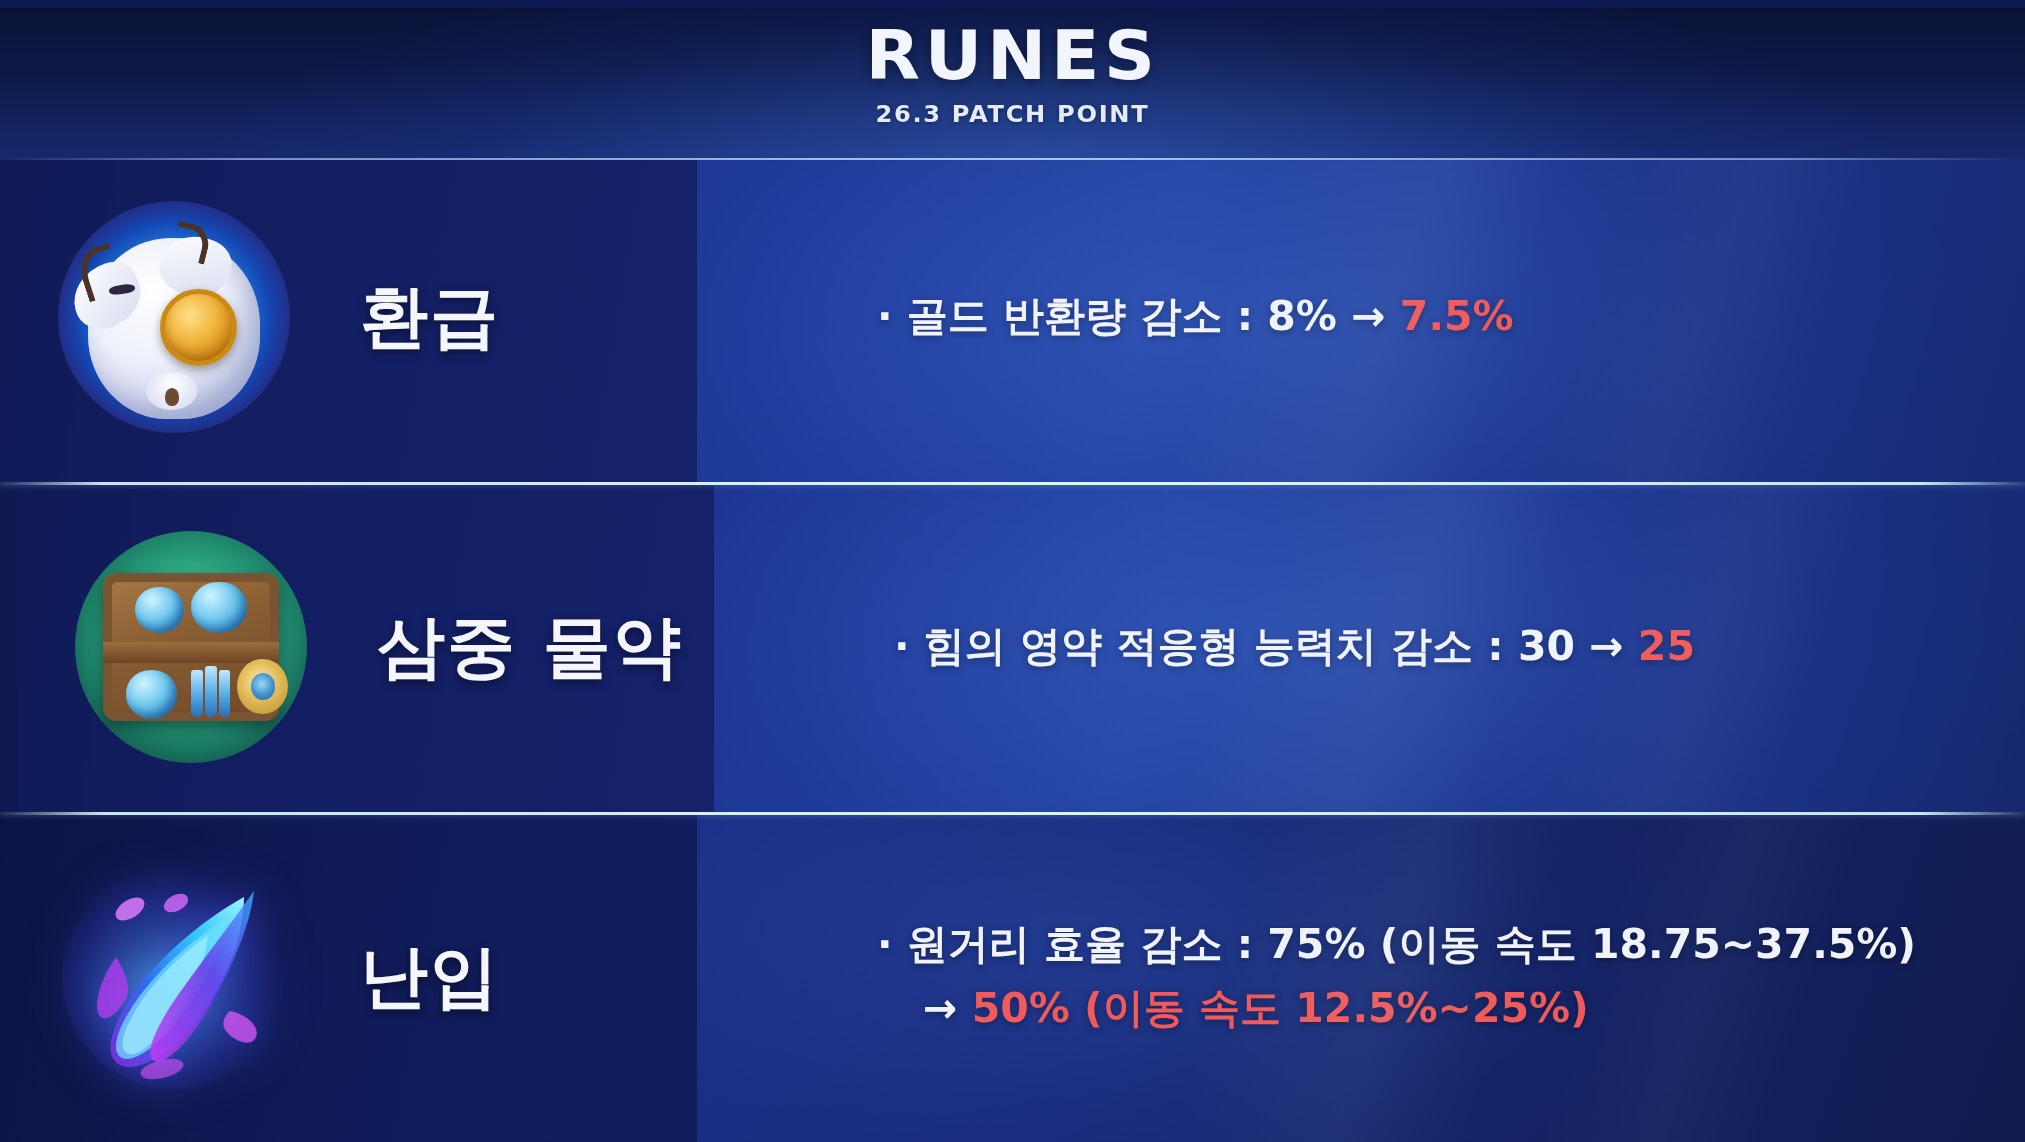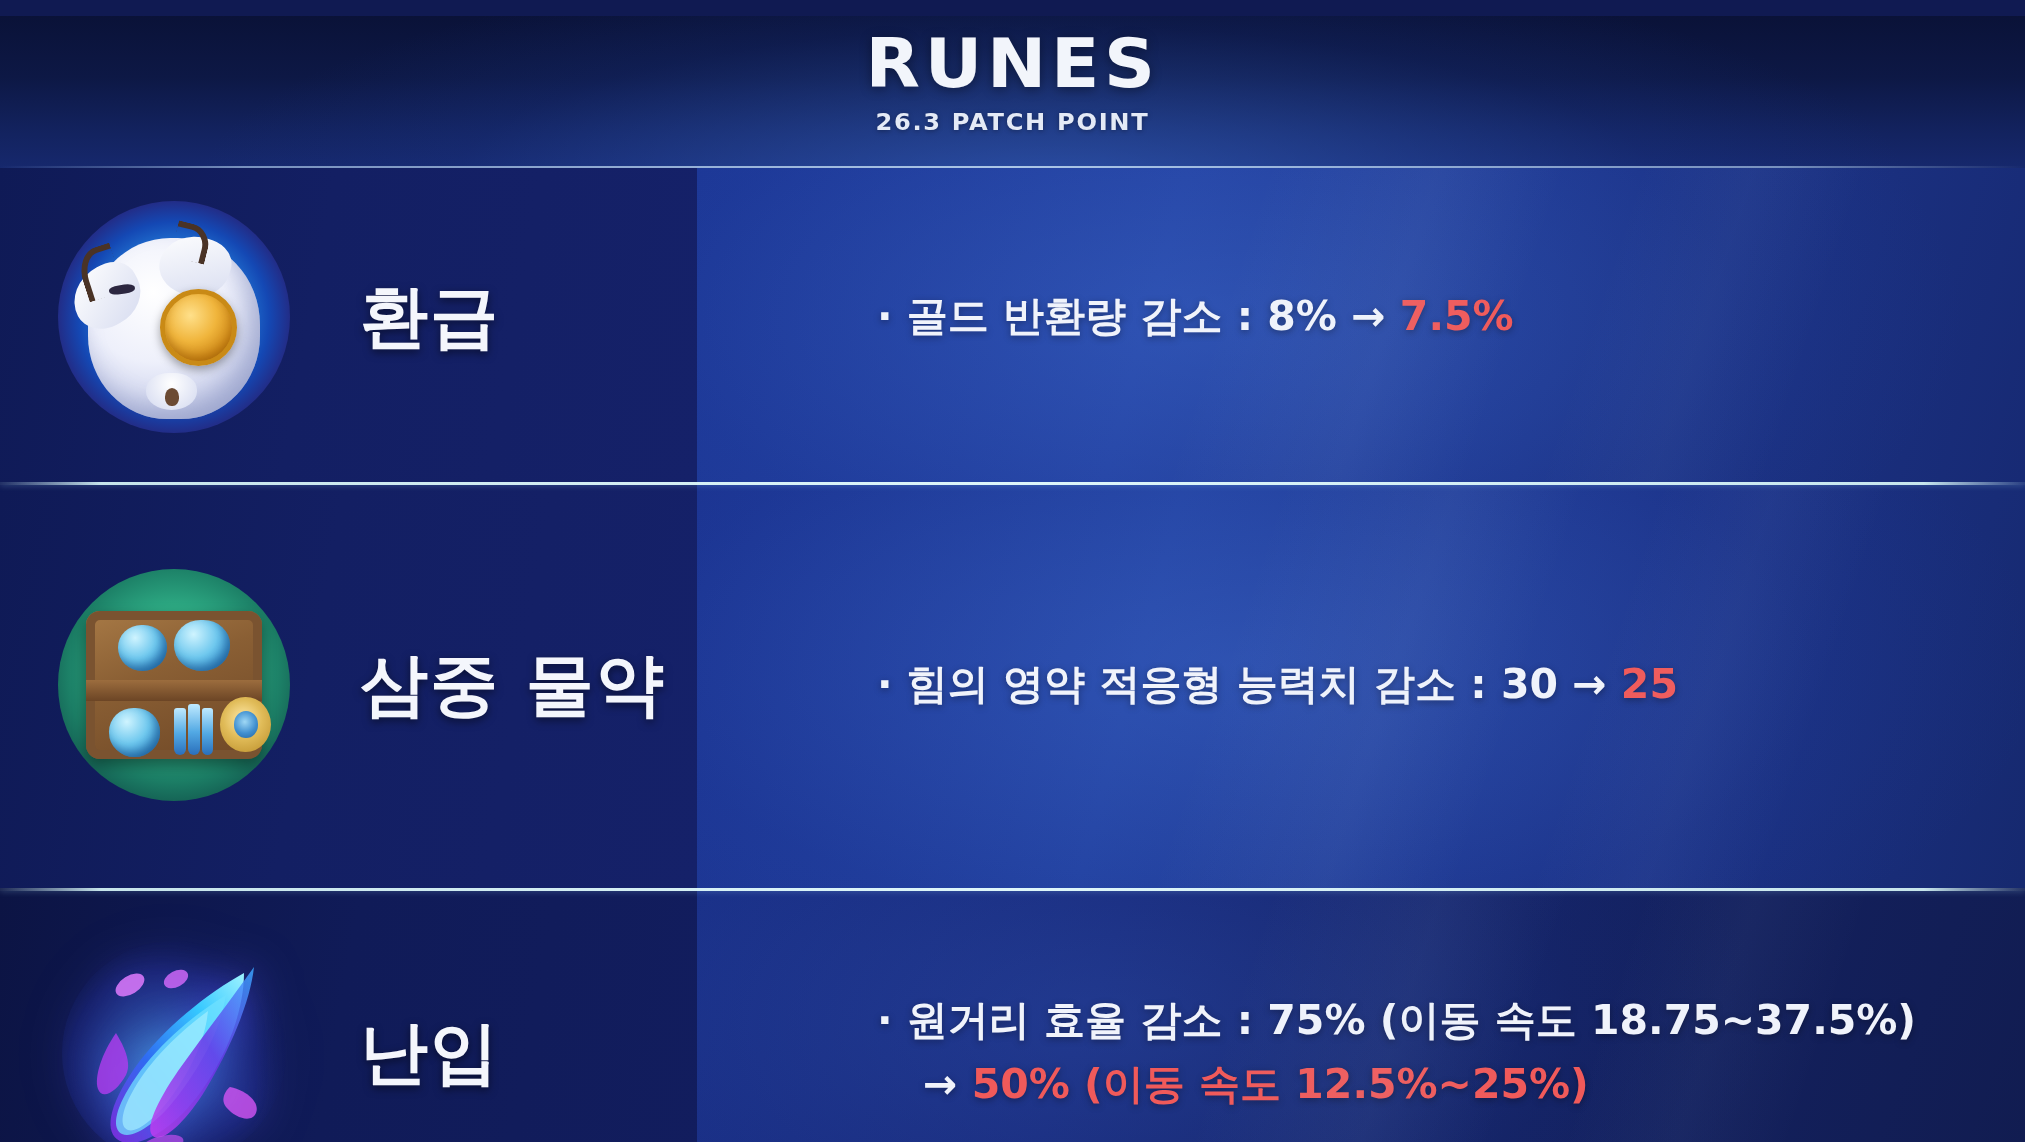--- a/index.html
+++ b/index.html
@@ -13,21 +13,21 @@
 
   .board {
     position:relative;
     width:2025px; height:1142px;
     overflow:hidden;
     background:#101a52;
   }
 
   
   .header {
-    position:absolute; left:0; top:16px;
+    position:absolute; left:0; top:8px;
     width:2025px; height:152px;
     background:
       radial-gradient(ellipse 1100px 300px at 52% 115%, rgba(60,110,210,.55) 0%, rgba(30,60,150,.18) 55%, rgba(0,0,0,0) 78%),
       linear-gradient(180deg,#0a1238 0%, #0d1845 40%, #132360 78%, #16286d 100%);
     display:flex; flex-direction:column;
     align-items:center; justify-content:flex-start;
     padding-top:14px;
     z-index:4;
   }
   .header::after{
@@ -55,21 +55,21 @@
   
   .rows { position:absolute; left:0; top:152px; width:2025px; height:990px; }
 
   .row {
     position:relative;
     width:2025px;
     display:flex;
     overflow:hidden;
   }
   .row.r1 { height:330px; }
-  .row.r2 { height:406px; }
+  .row.r2 { height:330px;padding-left:17px; }
   .row.r3 { height:330px; }
 
   .divider {
     position:absolute; left:0; right:0; top:0; height:3px; z-index:6;
     background:linear-gradient(90deg, rgba(190,235,240,.10) 0%, rgba(214,246,248,.92) 5%, rgba(226,250,252,.98) 50%, rgba(214,246,248,.92) 95%, rgba(190,235,240,.10) 100%);
     box-shadow:0 0 6px rgba(170,225,255,.35);
   }
 
   
   .cell-left {

